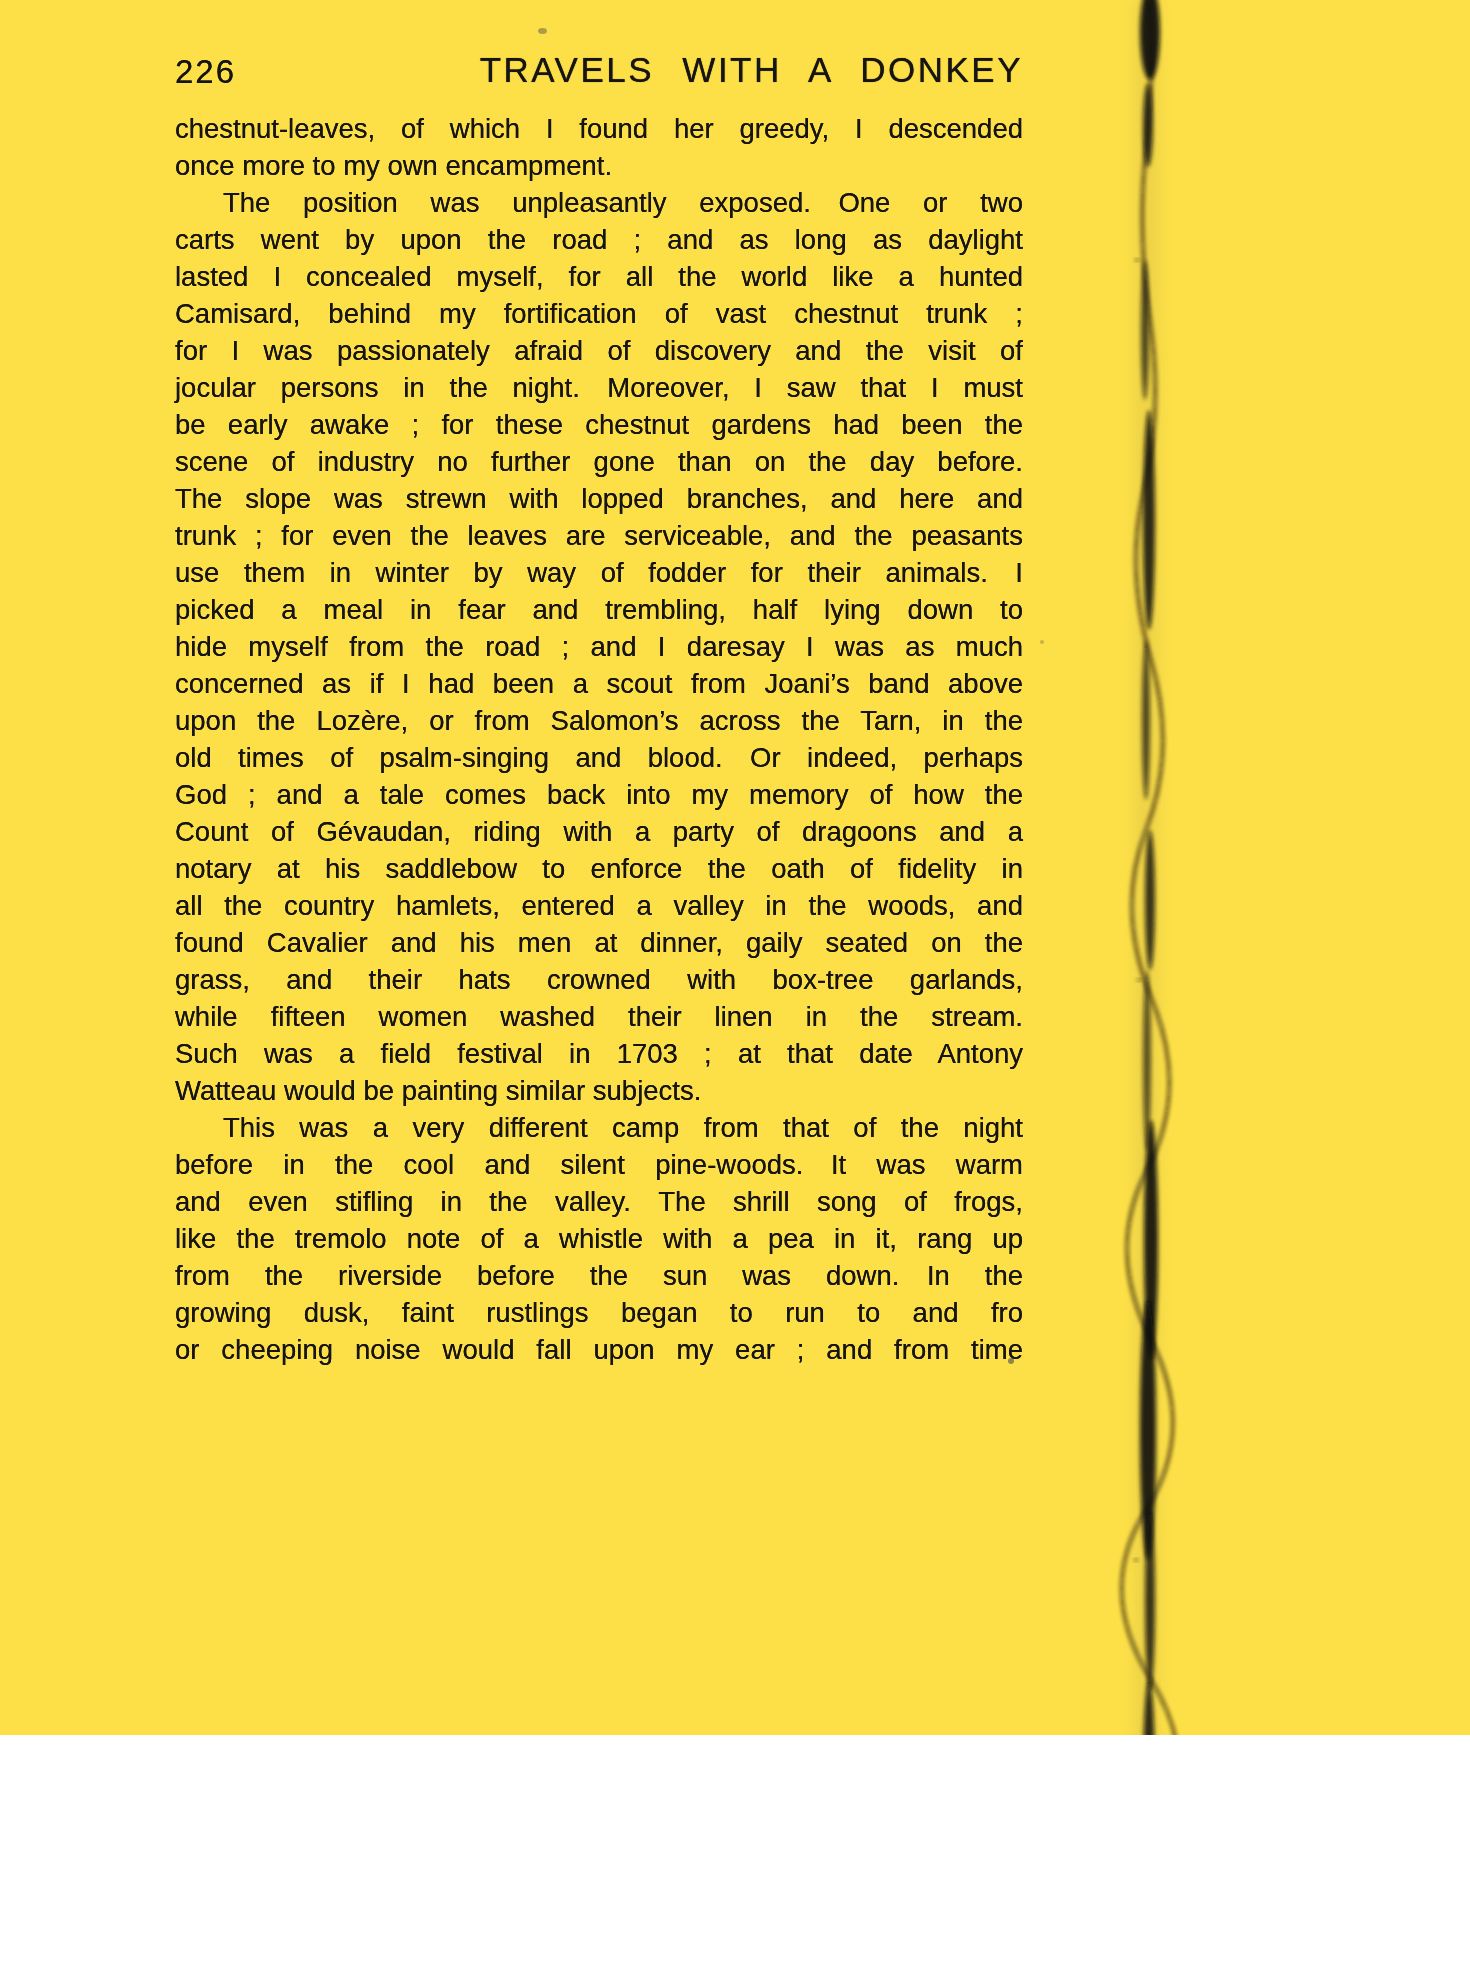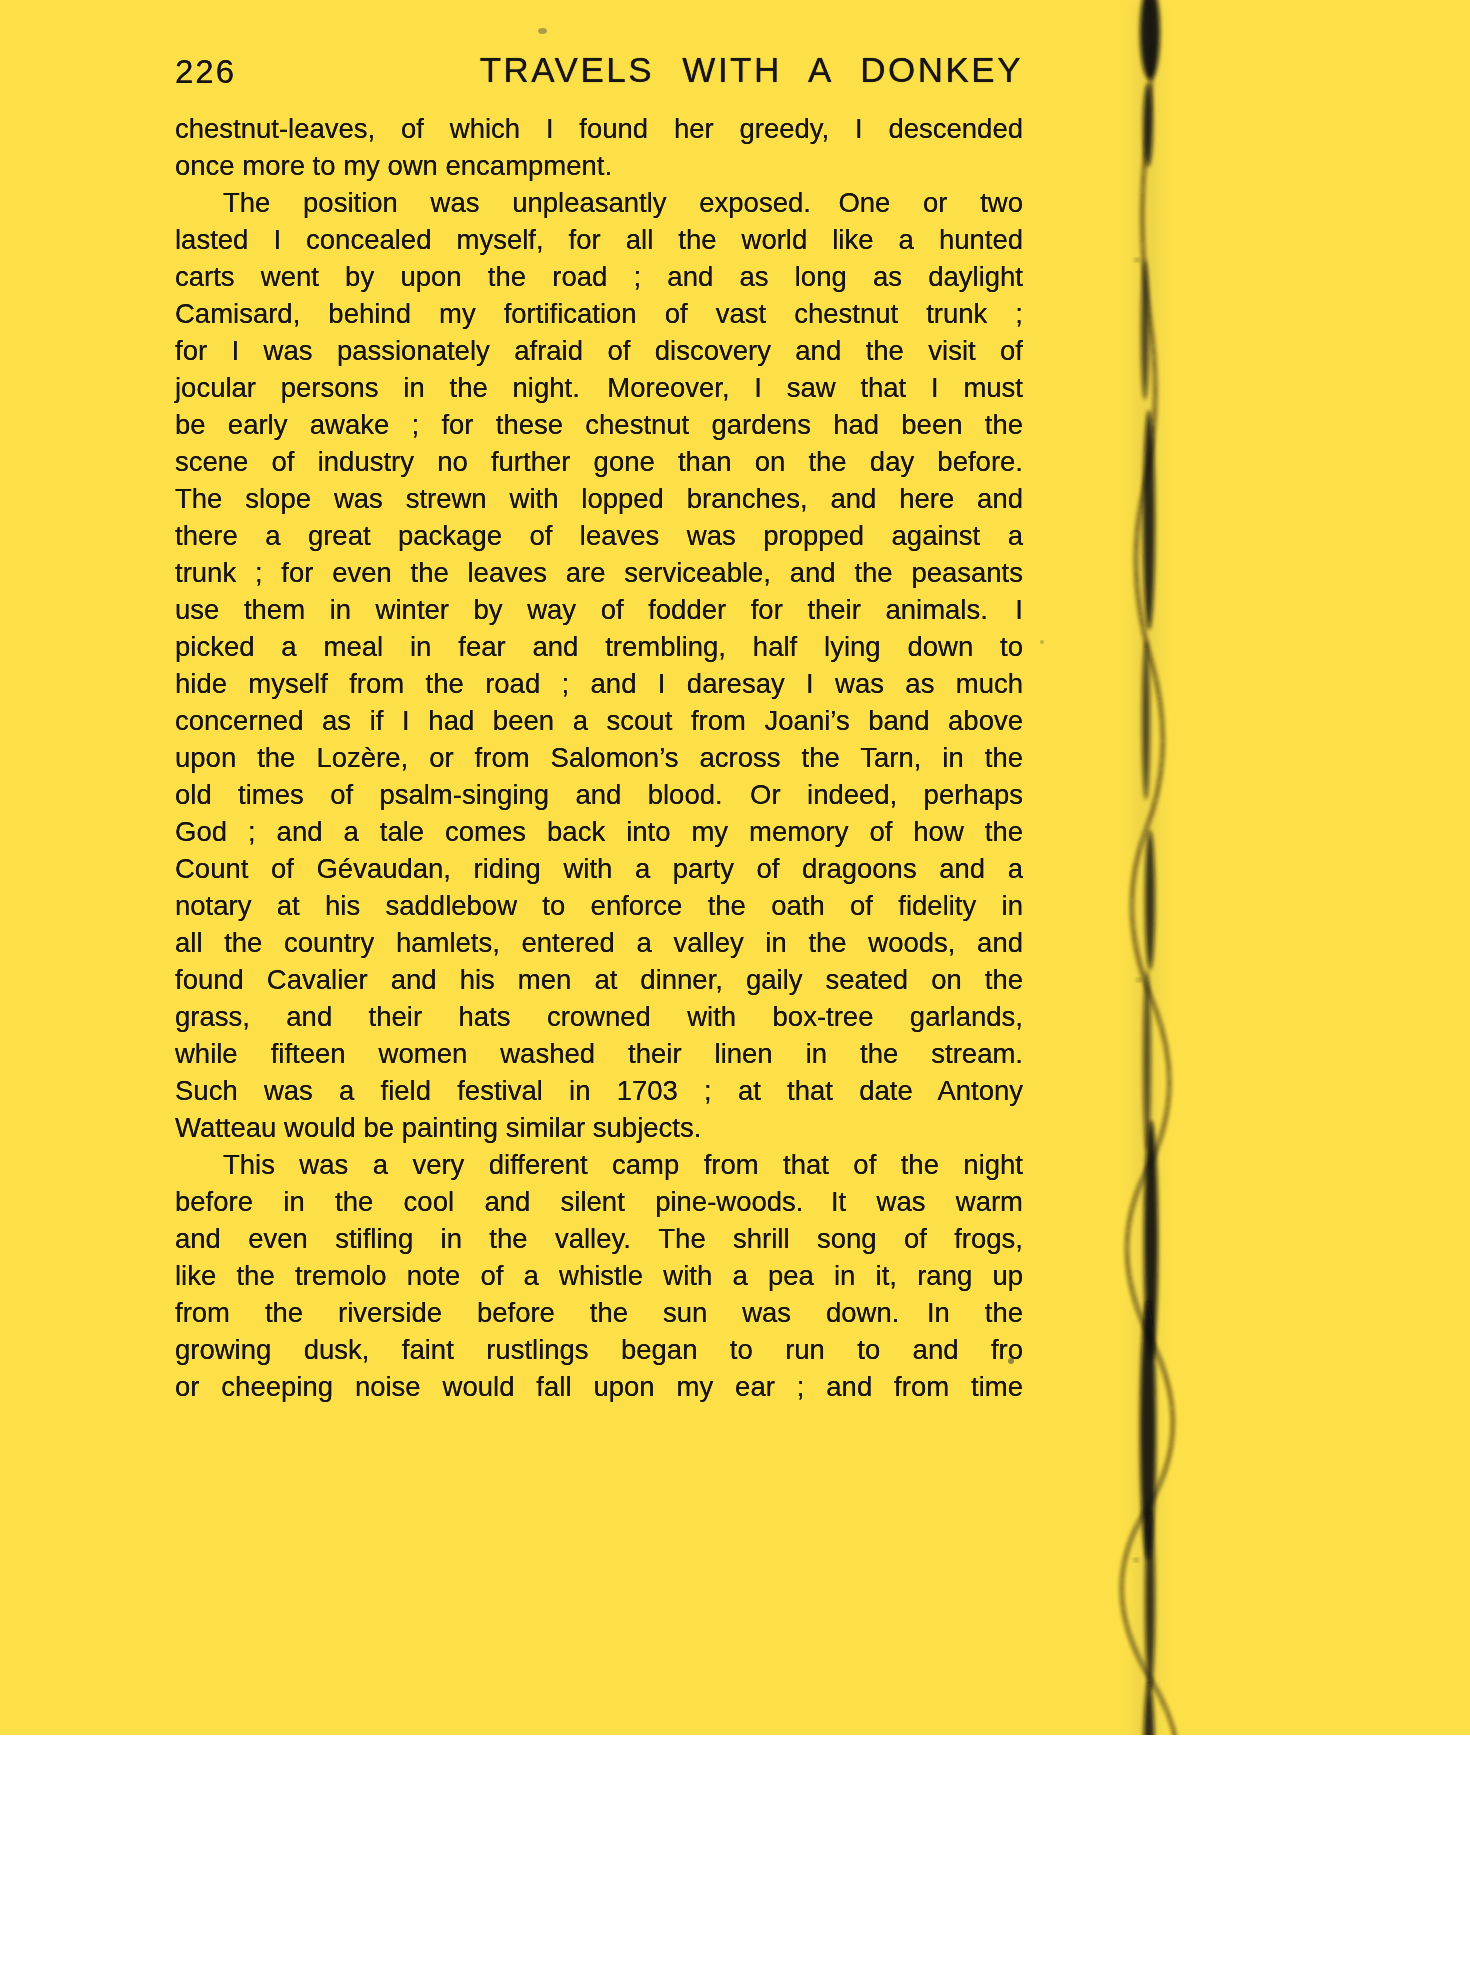--- a/index.html
+++ b/index.html
@@ -127,29 +127,28 @@
     <span class="running-title">TRAVELS WITH A DONKEY</span>
   </header>
 
   <main class="text-block">
       <div class="paragraph">
         <div class="line">chestnut-leaves, of which I found her greedy, I descended</div>
         <div class="line para-last">once more to my own encampment.</div>
       </div>
       <div class="paragraph">
         <div class="line indent">The position was unpleasantly exposed. One or two</div>
+        <div class="line">carts went by upon the road ; and as long as daylight</div>
         <div class="line">lasted I concealed myself, for all the world like a hunted</div>
-        <div class="line">carts went by upon the road ; and as long as daylight</div>
         <div class="line">Camisard, behind my fortification of vast chestnut trunk ;</div>
         <div class="line">for I was passionately afraid of discovery and the visit of</div>
         <div class="line">jocular persons in the night. Moreover, I saw that I must</div>
         <div class="line">be early awake ; for these chestnut gardens had been the</div>
         <div class="line">scene of industry no further gone than on the day before.</div>
         <div class="line">The slope was strewn with lopped branches, and here and</div>
-        <div class="line">there a great package of leaves was propped against a</div>
         <div class="line">trunk ; for even the leaves are serviceable, and the peasants</div>
         <div class="line">use them in winter by way of fodder for their animals. I</div>
         <div class="line">picked a meal in fear and trembling, half lying down to</div>
         <div class="line">hide myself from the road ; and I daresay I was as much</div>
         <div class="line">concerned as if I had been a scout from Joani’s band above</div>
         <div class="line">upon the Lozère, or from Salomon’s across the Tarn, in the</div>
         <div class="line">old times of psalm-singing and blood. Or indeed, perhaps</div>
         <div class="line">God ; and a tale comes back into my memory of how the</div>
         <div class="line">Count of Gévaudan, riding with a party of dragoons and a</div>
         <div class="line">notary at his saddlebow to enforce the oath of fidelity in</div>

